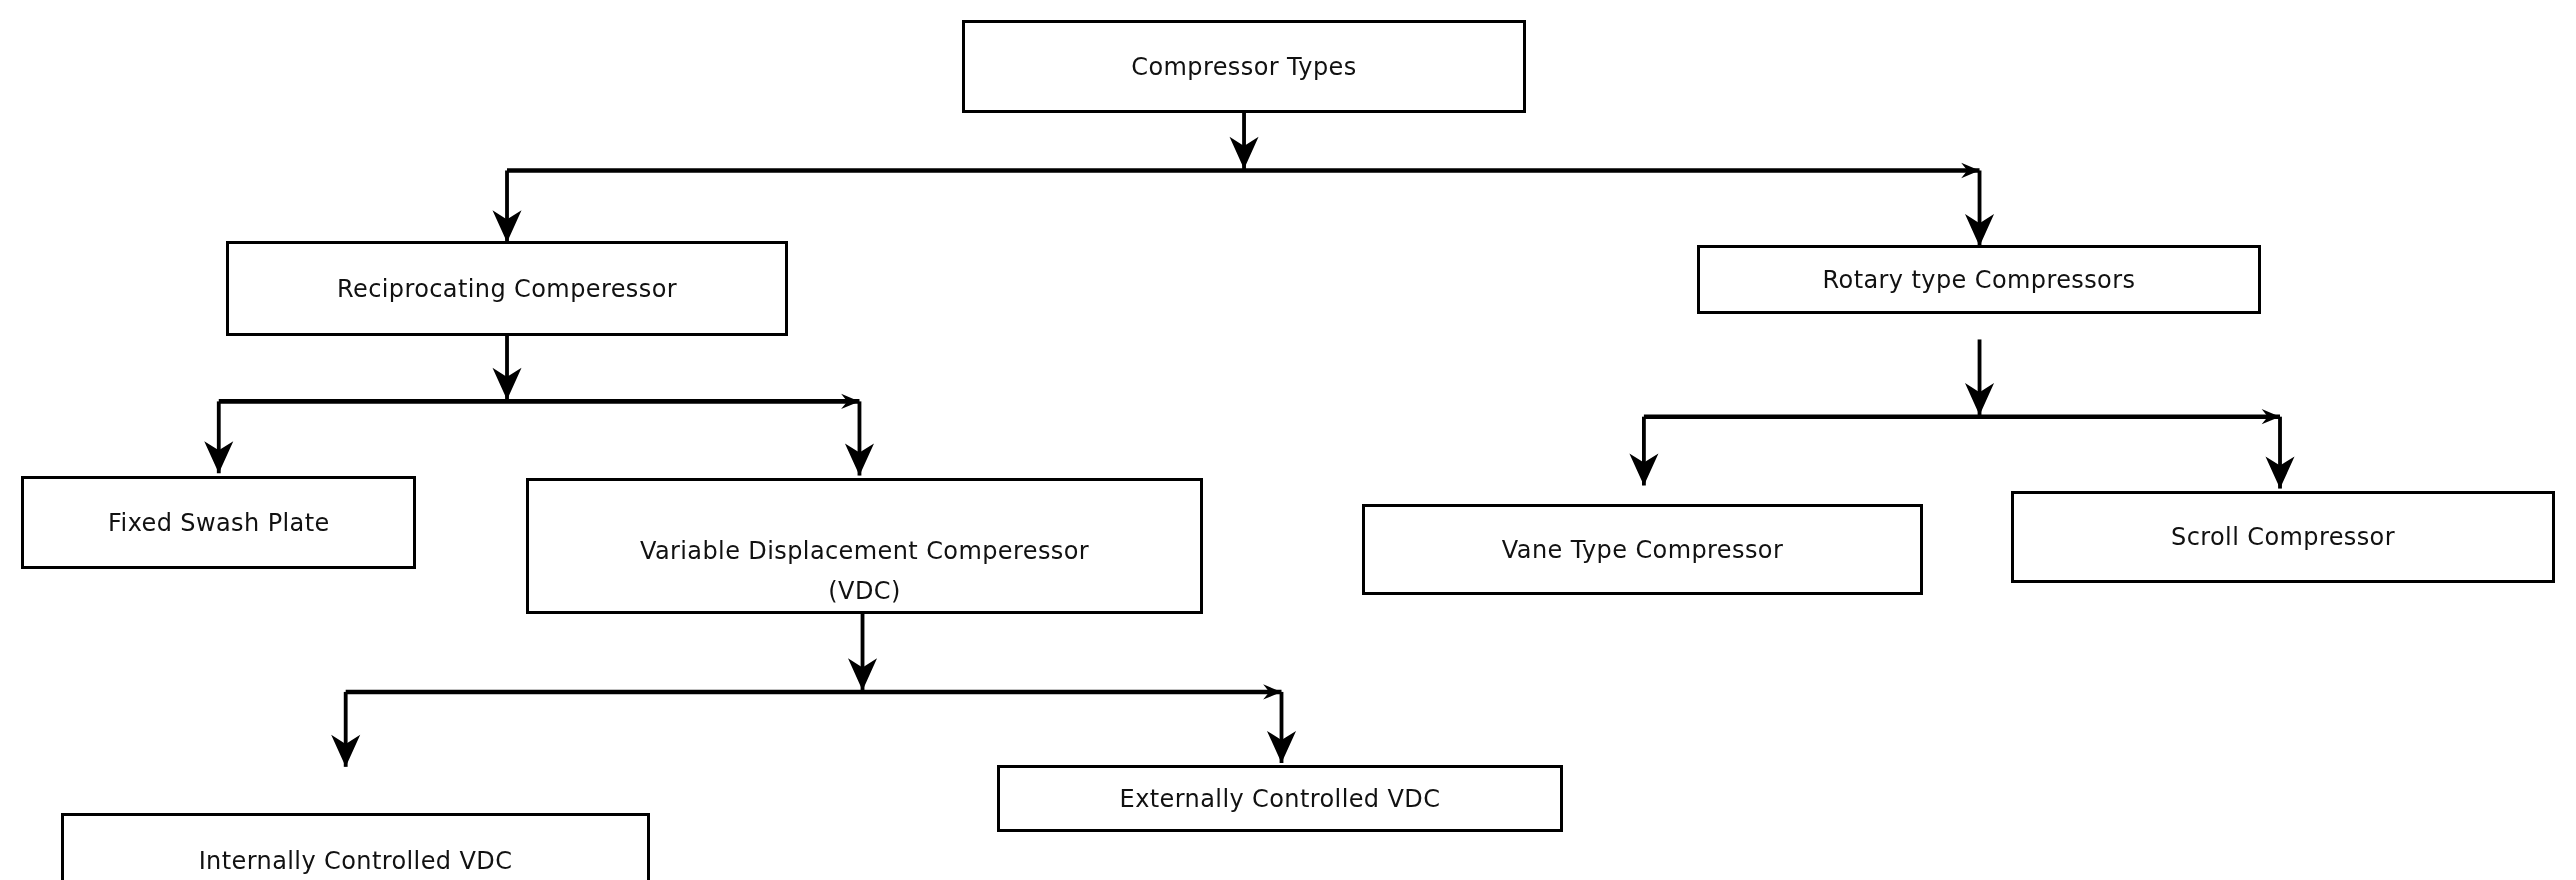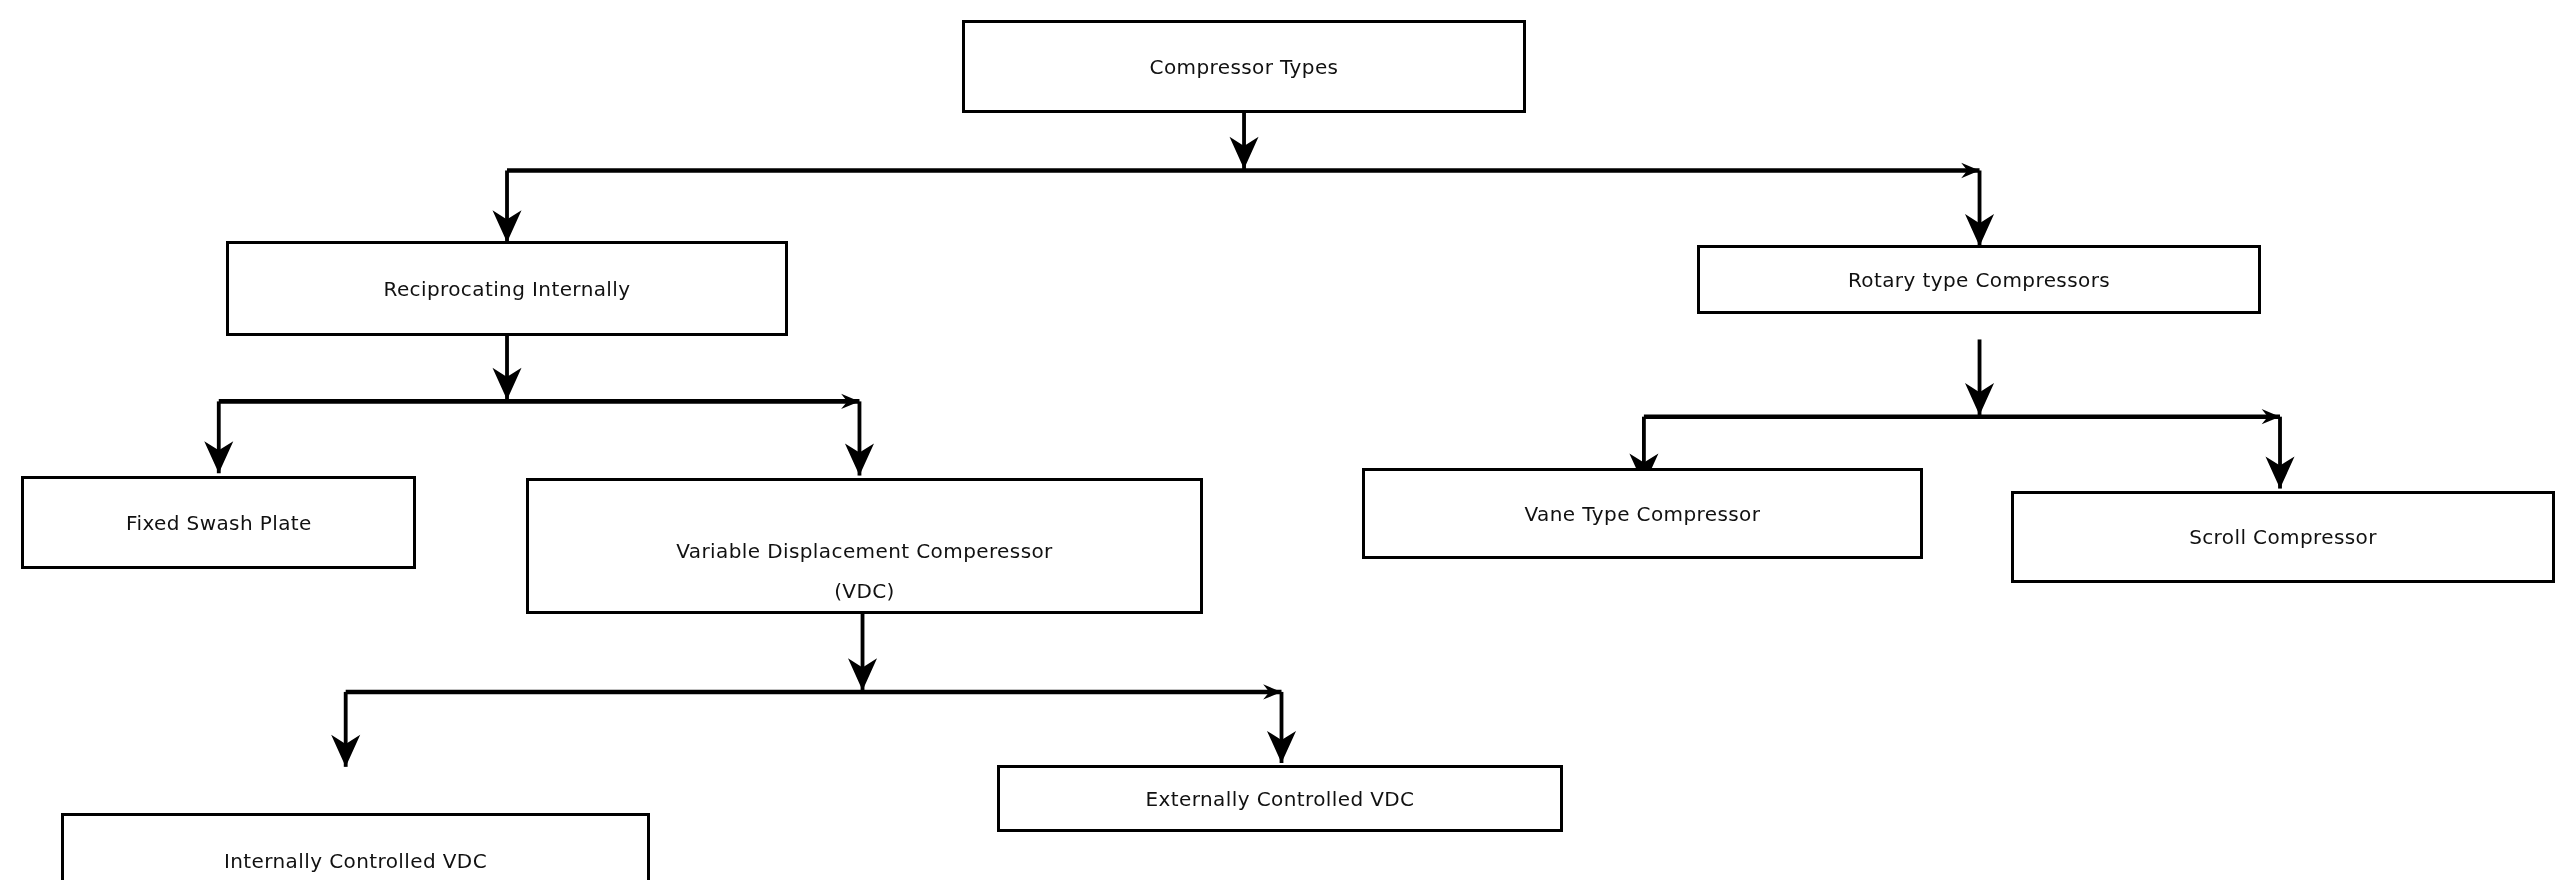--- a/index.html
+++ b/index.html
@@ -32,21 +32,21 @@
     position: absolute;
     box-sizing: border-box;
     background: var(--box_fill);
     border: 3.8px solid var(--box_border);
     display: flex;
     flex-direction: column;
     align-items: center;
     justify-content: center;
     text-align: center;
     color: var(--text);
-    font-size: 20px;
+    font-size: 24px;
     letter-spacing: 0.4px;
     line-height: 40px;
     white-space: nowrap;
   }
   .node span { display: block; }
   .edge-line   { stroke: var(--line); stroke-width: 5; fill: none; }
   .edge-bar    { stroke: var(--line); stroke-width: 6; fill: none; }
   .arrow-fill  { fill: var(--line); }
 </style>
 </head>
@@ -91,37 +91,37 @@
       <line class="edge-line" x1="2150" y1="545" x2="2150" y2="635" marker-end="url(#arrow)"></line>
       <line class="edge-line" x1="2982" y1="545" x2="2982" y2="639" marker-end="url(#arrow)"></line>
     </g>
   </svg>
 
   <div class="node" style="left:962px; top:20px; width:564px; height:93px;">
     <span>Compressor Types</span>
   </div>
 
   <div class="node" style="left:226px; top:241px; width:562px; height:95px;">
-    <span>Reciprocating Internally</span>
+    <span>Reciprocating Comperessor</span>
   </div>
 
   <div class="node" style="left:1697px; top:245px; width:564px; height:69px;">
     <span>Rotary type Compressors</span>
   </div>
 
   <div class="node" style="left:21.4px; top:476px; width:395px; height:93px;">
     <span>Fixed Swash Plate</span>
   </div>
 
   <div class="node" style="left:526px; top:478px; width:677px; height:136px;justify-content:flex-end;">
     <span>Variable Displacement Comperessor</span>
     <span>(VDC)</span>
   </div>
 
-  <div class="node" style="left:1362px; top:468px; width:561px; height:91px;">
+  <div class="node" style="left:1362px; top:504px; width:561px; height:91px;">
     <span>Vane Type Compressor</span>
   </div>
 
   <div class="node" style="left:2011px; top:491px; width:544px; height:92px;align-items:center;">
     <span>Scroll Compressor</span>
   </div>
 
   <div class="node" style="left:61px; top:769px; width:589px; height:95px;margin-top:44px;">
     <span>Internally Controlled VDC</span>
   </div>

